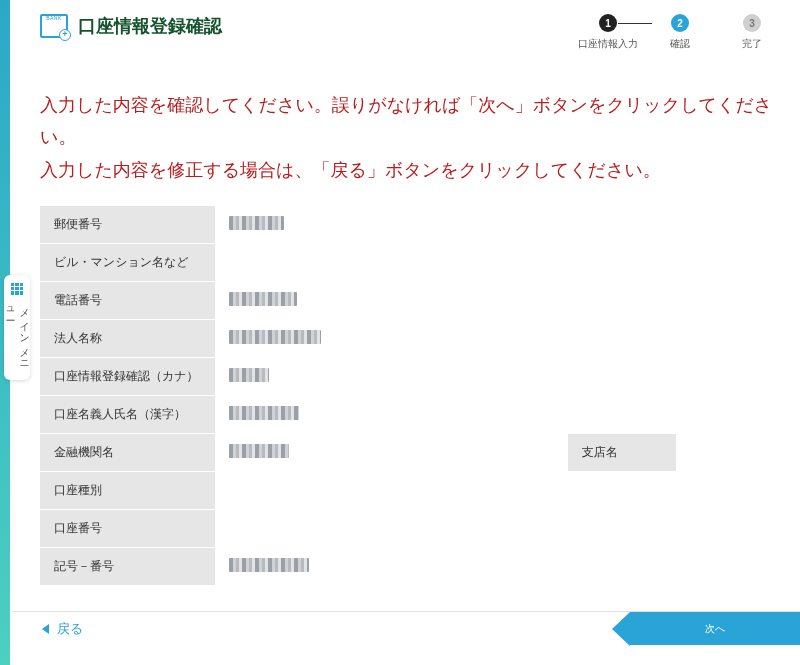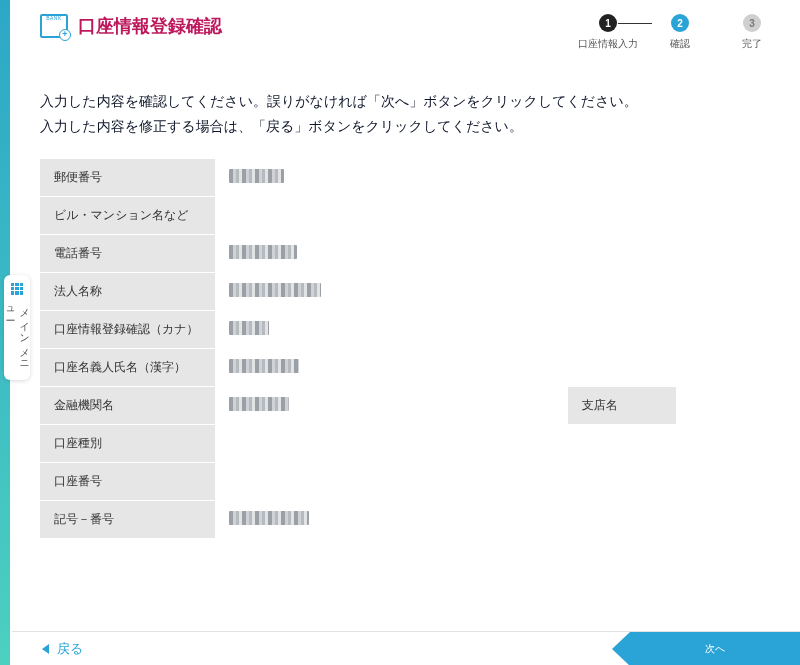--- a/index.html
+++ b/index.html
@@ -51,38 +51,38 @@
       text-align: center; font-size: 5px; color: #2aa3d6; letter-spacing: 0.5px;
       line-height: 8px;
     }
     .bank-icon::after {
       content: "+"; position: absolute; right: -5px; bottom: -5px;
       width: 10px; height: 10px; border-radius: 50%;
       background: #fff; border: 1.5px solid #2aa3d6;
       color: #2aa3d6; font-size: 9px; line-height: 8px; text-align: center;
       font-weight: 700;
     }
-    .page-title { font-size: 18px; font-weight: 700; color: #be185d; }
+    .page-title { font-size: 18px; font-weight: 700; color: #14532d; }
     .header-right { margin-left: auto; display: flex; align-items: flex-start; }
     .step { display: flex; flex-direction: column; align-items: center; width: 72px; position: relative; }
     .step.sep::before {
       content: ""; position: absolute; top: 9px; left: -26px; width: 34px; height: 1px;
       background: #333;
     }
     .step .circle {
       width: 18px; height: 18px; border-radius: 50%;
       display: flex; align-items: center; justify-content: center;
       font-size: 10px; color: #fff; font-weight: 700;
     }
     .step.s1 .circle { background: #222; }
     .step.s2 .circle { background: #2aa3d6; }
     .step.s3 .circle { background: #cfcfcf; color: #777; }
     .step .slabel { font-size: 10px; color: #555; margin-top: 5px; white-space: nowrap; }
     
-    .instructions { margin-top: 38px; font-size: 14px; color: #0f172a; line-height: 1.8; }
+    .instructions { margin-top: 38px; font-size: 18px; color: #b91c1c; line-height: 1.8; }
     
     .form-table {
       margin-top: 20px; width: 100%;
       border-collapse: collapse;
     }
     .form-table tr { border-bottom: 1px solid #fff; padding-left: 31px; }
     .form-table th {
       background: #e6e6e6; text-align: left; font-weight: 400;
       padding: 10px 14px; font-size: 12px; color: #333;
       width: 175px; vertical-align: middle;
@@ -95,21 +95,21 @@
     
     .obf {
       display: inline-block; height: 14px;
       background: repeating-linear-gradient(90deg,
         #9aa0a6 0 4px, #cfd2d6 4px 7px, #b7bbc0 7px 10px, #e1e3e5 10px 13px);
       filter: blur(0.4px);
       border-radius: 1px;
     }
     
     .bottom-nav {
-      position: absolute; left: 12px; right: 0; bottom: 0; height: 34px;
+      position: absolute; left: 12px; right: 0; bottom: 20px; height: 34px;
       display: flex; align-items: stretch;
       border-top: 1px solid #e2e2e2;
     }
     .nav-back {
       display: flex; align-items: center; gap: 8px;
       color: #2aa3d6; font-size: 13px; padding-left: 30px;
       cursor: pointer;
     }
     .chev-left {
       width: 0; height: 0;

